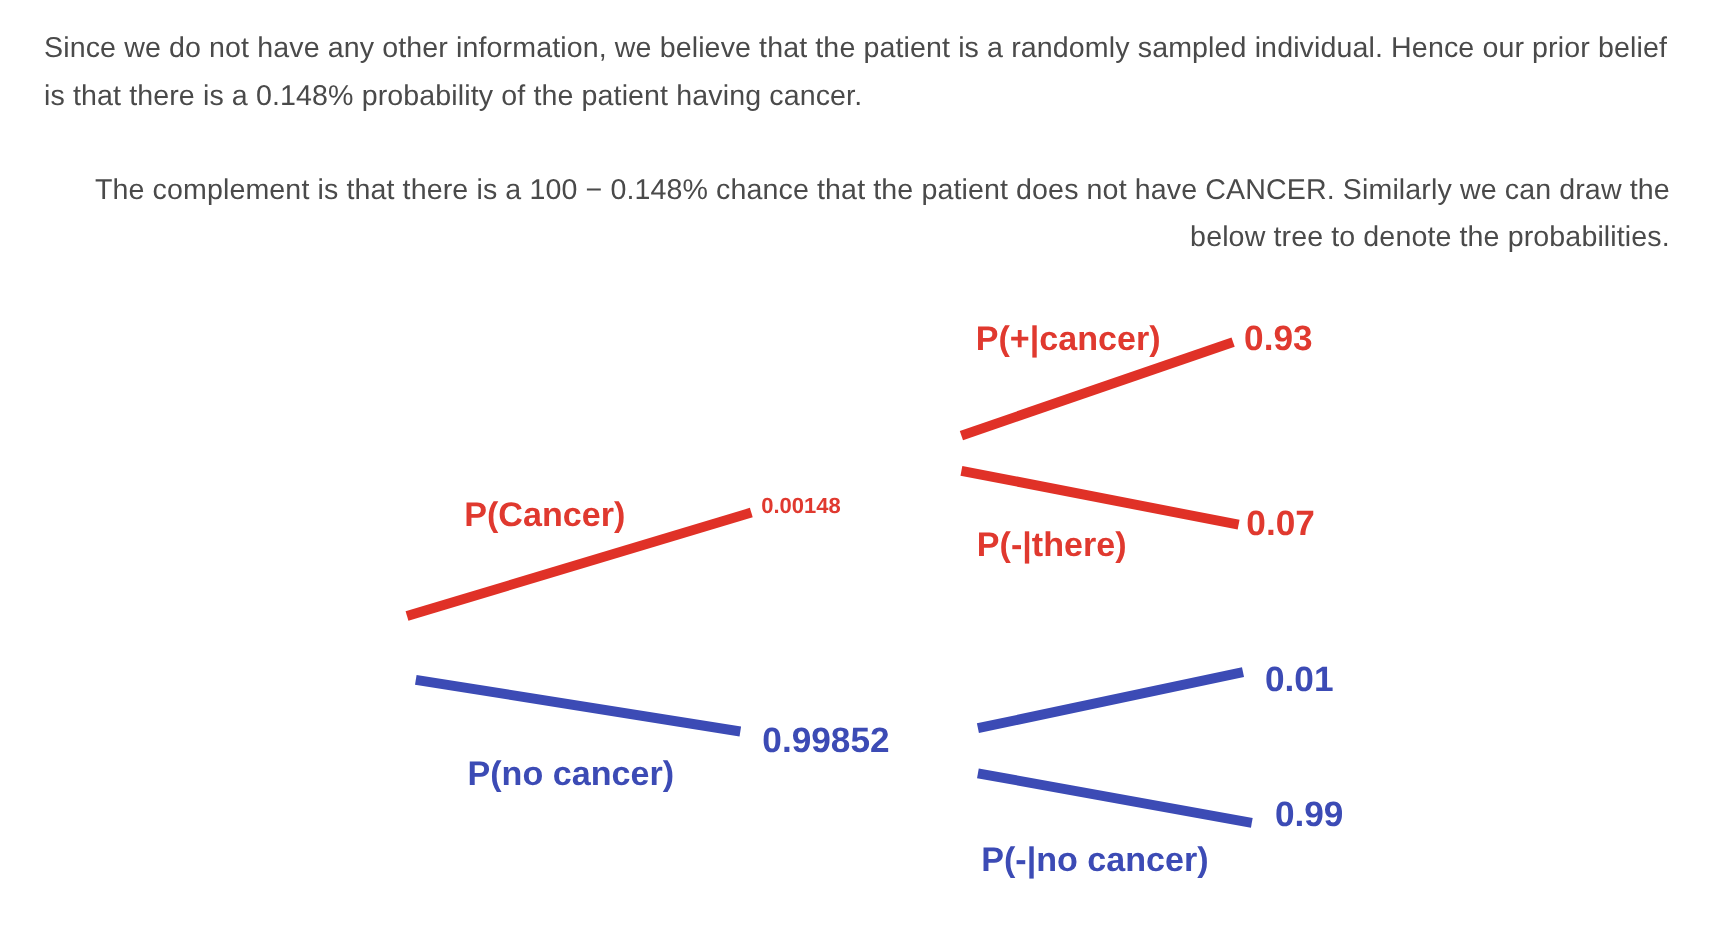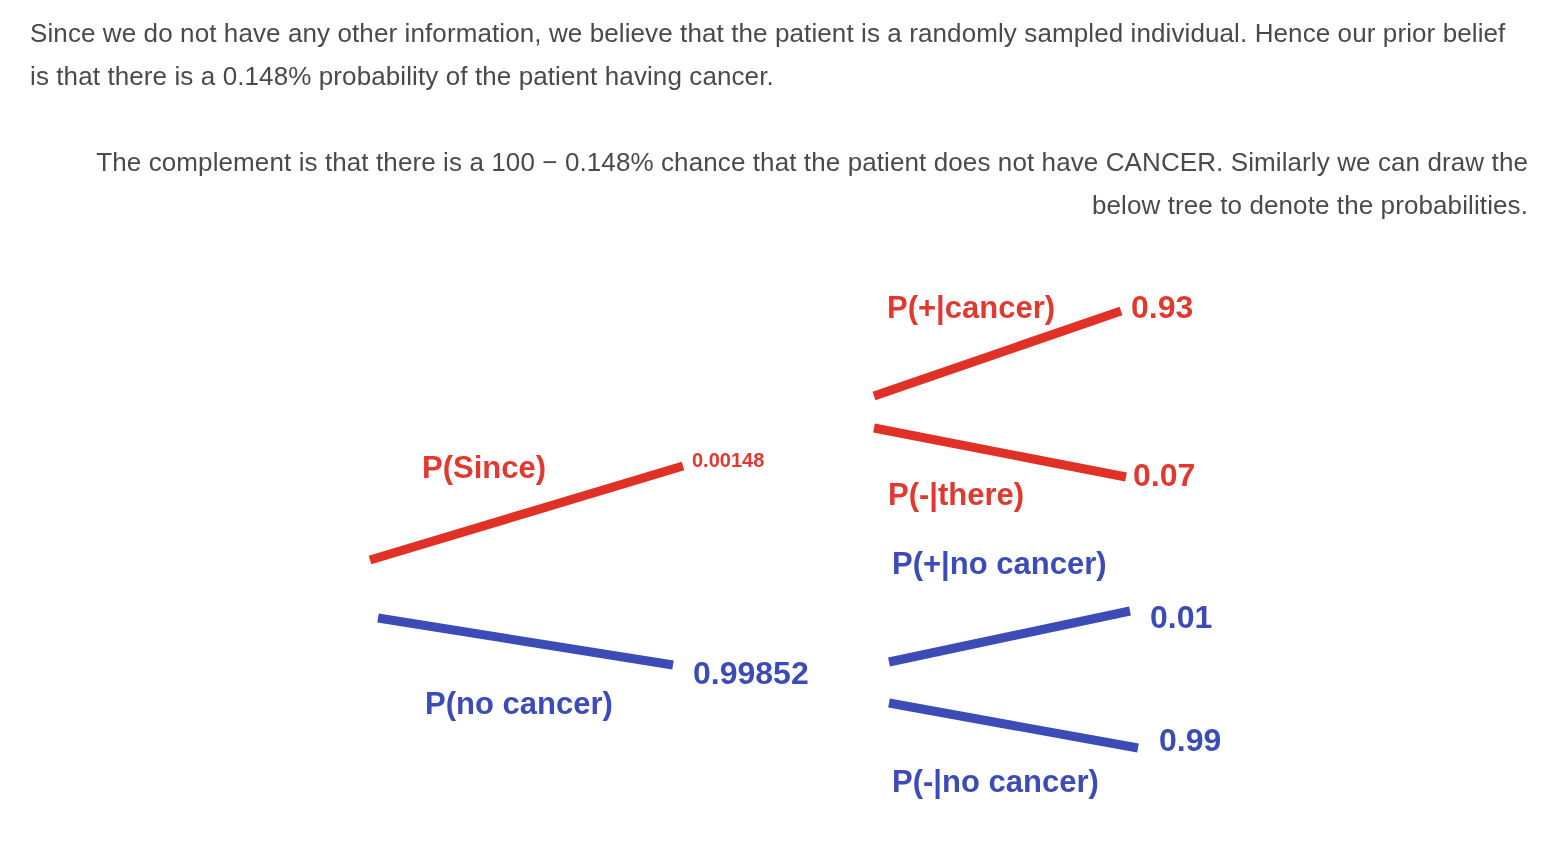--- a/index.html
+++ b/index.html
@@ -23,21 +23,21 @@
     left: 26px;
     top: 8px;
     width: 1506px;
   }
   .para {
     color: #4a4a4a;
     font-size: 26px;
     line-height: 43px;
     font-weight: 400;
     letter-spacing: 0.1px;
-    margin: 4px;
+    margin: 14px;
   }
   .para + .para {
     margin-top: 43px;
     text-align: right;
   }
 
   
   .tree {
     position: absolute;
     left: 0;
@@ -78,31 +78,30 @@
     <line x1="370" y1="330" x2="683" y2="236" stroke="#e03127" stroke-width="9" stroke-linecap="butt"></line>
     <line x1="378" y1="388" x2="673" y2="435" stroke="#3c4bb5" stroke-width="9" stroke-linecap="butt"></line>
 
     <line x1="874" y1="166" x2="1121" y2="81" stroke="#e03127" stroke-width="9" stroke-linecap="butt"></line>
     <line x1="874" y1="198" x2="1126" y2="247" stroke="#e03127" stroke-width="9" stroke-linecap="butt"></line>
 
     <line x1="889" y1="432" x2="1130" y2="381" stroke="#3c4bb5" stroke-width="9" stroke-linecap="butt"></line>
     <line x1="889" y1="473" x2="1138" y2="518" stroke="#3c4bb5" stroke-width="9" stroke-linecap="butt"></line>
   </svg>
 
-  <span class="tlabel red" style="left:422px; top:222px; font-size:31px;">P(Since)</span>
+  <span class="tlabel red" style="left:422px; top:222px; font-size:31px;">P(Cancer)</span>
   <span class="tlabel red" style="left:692px; top:220px; font-size:20px;">0.00148</span>
 
   <span class="tlabel blue" style="left:425px; top:458px; font-size:31px;">P(no cancer)</span>
   <span class="tlabel blue" style="left:693px; top:427px; font-size:32px;">0.99852</span>
 
   <span class="tlabel red" style="left:887px; top:62px; font-size:31px;">P(+|cancer)</span>
   <span class="tlabel red" style="left:1131px; top:61px; font-size:32px;text-align:right;">0.93</span>
 
   <span class="tlabel red" style="left:888px; top:249px; font-size:31px;">P(-|there)</span>
   <span class="tlabel red" style="left:1133px; top:229px; font-size:32px;">0.07</span>
 
-  <span class="tlabel blue" style="left:892px; top:318px; font-size:31px;">P(+|no cancer)</span>
   <span class="tlabel blue" style="left:1150px; top:371px; font-size:32px;">0.01</span>
 
   <span class="tlabel blue" style="left:892px; top:536px; font-size:31px;">P(-|no cancer)</span>
   <span class="tlabel blue" style="left:1159px; top:494px; font-size:32px;">0.99</span>
 
 </div>
 
 </body></html>

